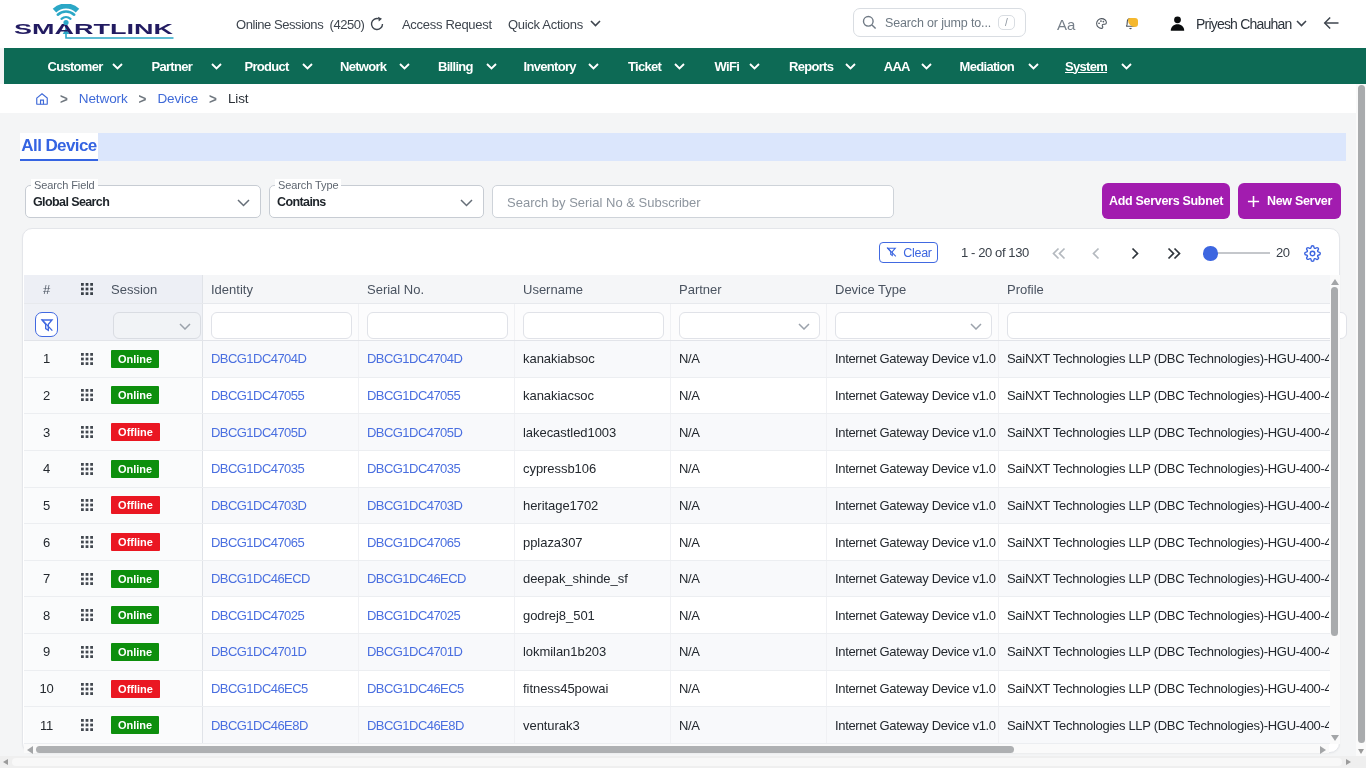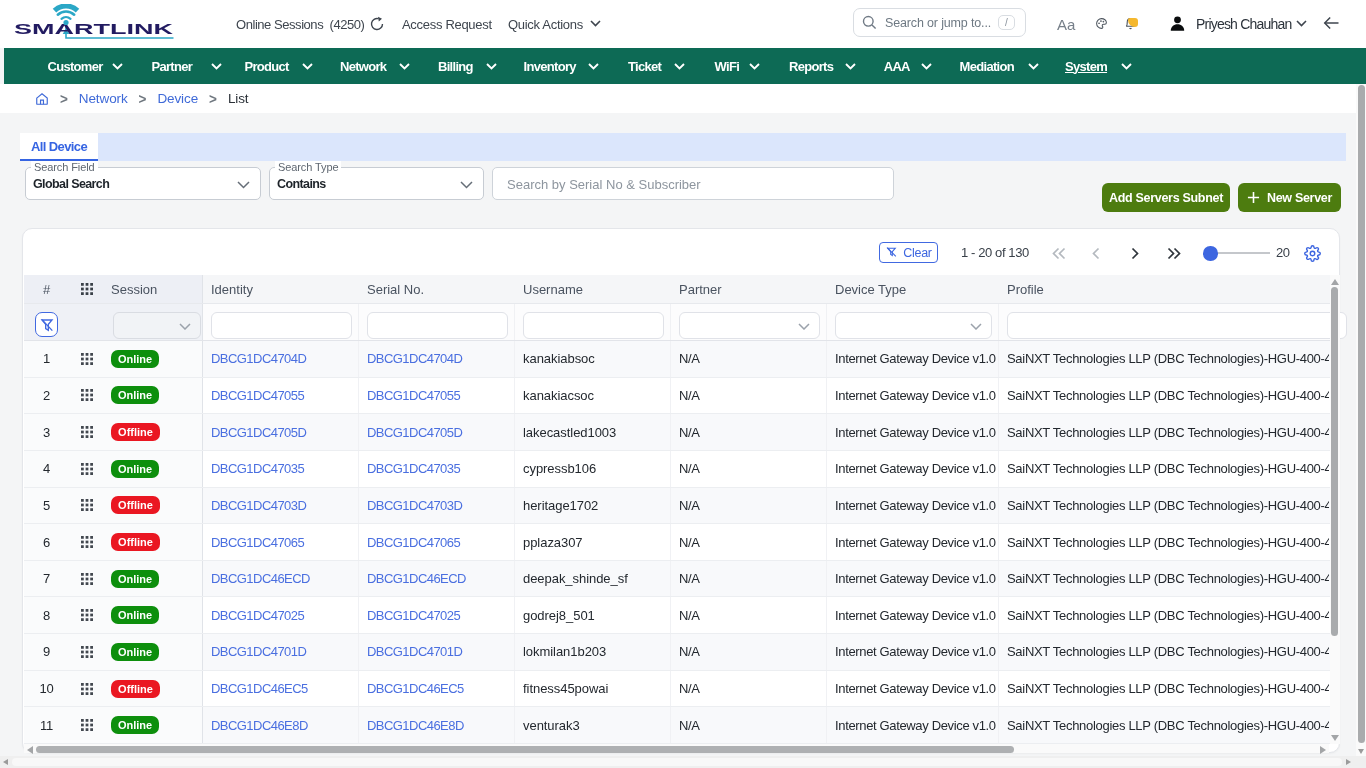--- a/index.html
+++ b/index.html
@@ -17,29 +17,29 @@
 .nav { position:absolute; left:4px; top:48px; width:1366px; height:36px; background:#0d6a55; }
 .nav-item { position:absolute; top:0; height:36px; display:flex; align-items:center; font-size:13px; font-weight:bold; letter-spacing:-0.7px; color:#fff; white-space:nowrap; }
 
 
 .crumb { position:absolute; left:0; top:84px; width:1356px; height:29px; background:#fff; display:flex; align-items:center; font-size:13.5px; letter-spacing:-0.1px; }
 .crumb a { color:#3f6ad8; text-decoration:none; }
 .crumb .sep { color:#6f777f; margin:0 11px; font-size:13.5px; font-weight:bold; transform:scaleY(1.15); }
 
 
 .tabbar { position:absolute; left:20px; top:133px; width:1326px; height:28px; background:#dbe6fc; }
-.tab-active { position:absolute; left:0; top:0; width:78px; height:26px; background:#fff; color:#3564e2; font-weight:bold; font-size:13px; letter-spacing:-0.6px; display:flex; align-items:center; justify-content:center; }
+.tab-active { position:absolute; left:0; top:0; width:78px; height:26px; background:#fff; color:#3564e2; font-weight:bold; font-size:17px; letter-spacing:-0.6px; display:flex; align-items:center; justify-content:center; }
 .tab-underline { position:absolute; left:0; top:26px; width:78px; height:2px; background:#3564e2; }
 
 
-.fld { position:absolute; background:#fff; border:1px solid #c7ccd3; border-radius:5px; height:33px; top:167px; }
+.fld { position:absolute; background:#fff; border:1px solid #c7ccd3; border-radius:5px; height:33px; top:185px; }
 .fld-label { position:absolute; top:-7px; left:5px; background:#fff; padding:0 3px; font-size:11px; color:#5f6771; letter-spacing:-0.1px; }
 .fld-value { position:absolute; left:7px; top:0; height:32px; display:flex; align-items:center; font-size:12.5px; font-weight:bold; letter-spacing:-0.6px; color:#1d2329; white-space:nowrap; }
 .fld-chev { position:absolute; right:10px; top:13px; }
-.btn { position:absolute; top:183px; height:29px; background:#4d7c0f; border-radius:6px; color:#fff; font-size:12.5px; font-weight:bold; letter-spacing:-0.3px; display:flex; align-items:center; justify-content:center; white-space:nowrap; }
+.btn { position:absolute; top:183px; height:36px; background:#a21caf; border-radius:6px; color:#fff; font-size:12.5px; font-weight:bold; letter-spacing:-0.3px; display:flex; align-items:center; justify-content:center; white-space:nowrap; }
 
 
 .card { position:absolute; left:22px; top:228px; width:1318px; height:525px; background:#fff; border:1px solid #e4e6ea; border-radius:10px; box-shadow:0 1px 2px rgba(0,0,0,.04); }
 .clearbtn { position:absolute; left:856px; top:13px; width:59px; height:21px; border:1px solid #4169e1; border-radius:4px; color:#3d66e0; font-size:12.5px; letter-spacing:-0.3px; display:flex; align-items:center; justify-content:center; gap:5px; background:#fff; }
 .pag { position:absolute; top:0; height:47px; display:flex; align-items:center; color:#394049; font-size:13px; letter-spacing:-0.4px; }
 
 
 .thead { position:absolute; left:1px; top:46px; width:1306px; height:29px; background:#f5f6f8; display:flex; color:#4a5360; font-size:13px; border-bottom:1px solid #e7e9ed; }
 .thead > div { display:flex; align-items:center; white-space:nowrap; }
 .thead .s { background:#edeff5; }
@@ -47,21 +47,21 @@
 .tfilter > div { height:100%; }
 .tfilter .s { background:#eff1f6; }
 .finput { height:27px; margin-top:8px; background:#fff; border:1px solid #e0e2e8; border-radius:6px; position:relative; }
 .row { position:absolute; left:1px; width:1306px; height:36.64px; display:flex; font-size:13px; letter-spacing:-0.35px; color:#23282e; border-bottom:1px solid #eceef1; background:#fff; }
 .row.odd { background:#f8f9fb; }
 .row > div { display:flex; align-items:center; height:100%; white-space:nowrap; overflow:hidden; }
 .row .s { background:#fafbfc; }
 .row a { color:#4a6fe0; text-decoration:none; letter-spacing:-0.55px; }
 .row .c6 { letter-spacing:-0.05px; }
 .row .c9 { letter-spacing:-0.3px; }
-.badge { height:18px; border-radius:7px; color:#fff; font-size:11px; font-weight:bold; letter-spacing:0; display:flex; align-items:center; justify-content:center; }
+.badge { height:18px; border-radius:1px; color:#fff; font-size:11px; font-weight:bold; letter-spacing:0; display:flex; align-items:center; justify-content:center; }
 .b-on { background:#0d8f0d; width:48px; }
 .b-off { background:#ea1722; width:49px; }
 
 
 .c1 { width:45px; justify-content:center; }
 .c2 { width:35px; justify-content:center; }
 .c3 { width:99px; padding-left:7px; border-right:1px solid #e0e3e8; }
 .c4 { width:156px; padding-left:8px; }
 .c5 { width:156px; padding-left:8px; }
 .c6 { width:156px; padding-left:8px; }

